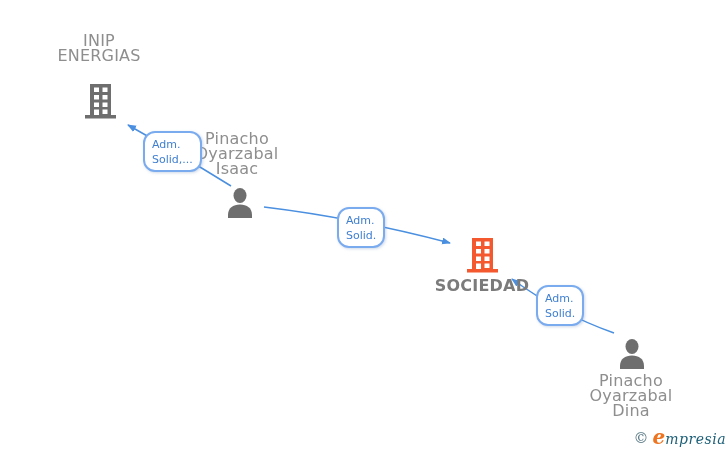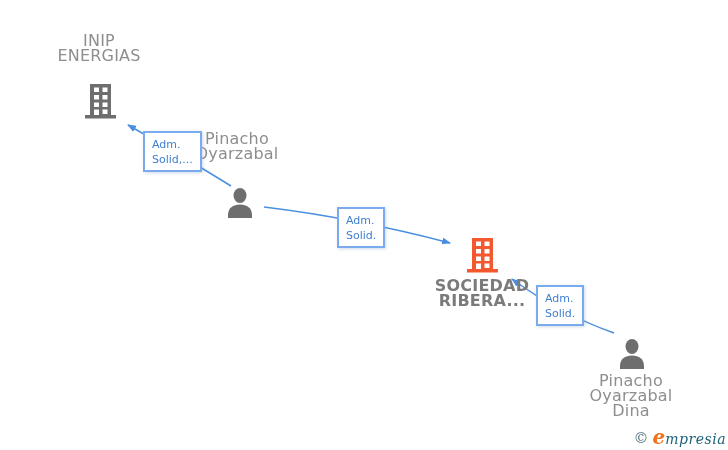--- a/index.html
+++ b/index.html
@@ -9,21 +9,21 @@
   }
   .edges{position:absolute;left:0;top:0;width:728px;height:450px;z-index:1;}
   .node{position:absolute;z-index:2;cursor:pointer;}
   .node-label{
     position:absolute;z-index:2;text-align:center;
     font-size:16px;line-height:15px;color:#8e8e8e;letter-spacing:0.2px;
   }
   .node-label.highlight{font-weight:bold;color:#7b7b7b;}
   .edge-label{
     position:absolute;z-index:3;background:#ffffff;
-    border:2px solid #7aabee;border-radius:0;
+    border:2px solid #7aabee;border-radius:12px;
     padding:4px 7px 3px 7px;
     font-size:11px;line-height:15px;color:#3f7fd0;
     box-shadow:1px 1px 3px rgba(120,150,190,0.35);
     cursor:pointer;white-space:nowrap;
   }
   .watermark{
     position:absolute;right:2px;bottom:2px;z-index:4;
     display:flex;align-items:center;gap:4px;
     font-family:"DejaVu Serif","Liberation Serif",serif;
   }
@@ -65,20 +65,21 @@
         <rect x="18.5" y="18.5" width="5" height="4.5" fill="#ffffff"></rect>
         <rect x="10" y="25.5" width="5" height="5.5" fill="#ffffff"></rect>
         <rect x="18.5" y="25.5" width="5" height="4.5" fill="#ffffff"></rect>
       </svg>
     </span>
   </div>
 
   <div class="node-label" style="left:187px;top:131px;width:100px;">
     <div>Pinacho</div>
     <div>Oyarzabal</div>
+    <div>Isaac</div>
   </div>
   <div class="node" style="left:227px;top:188px;">
     <span>
       <svg width="26" height="30" viewBox="0 0 26 30">
         <ellipse cx="13" cy="7.5" rx="6.5" ry="7.5" fill="#6e6e6e"></ellipse>
         <path d="M1,30 L1,27 C1,20 6,16.5 13,16.5 C20,16.5 25,20 25,27 L25,30 Z" fill="#6e6e6e"></path>
       </svg>
     </span>
   </div>
 
@@ -93,21 +94,20 @@
         <rect x="18.5" y="11" width="5" height="4.5" fill="#ffffff"></rect>
         <rect x="10" y="18.5" width="5" height="4.5" fill="#ffffff"></rect>
         <rect x="18.5" y="18.5" width="5" height="4.5" fill="#ffffff"></rect>
         <rect x="10" y="25.5" width="5" height="5.5" fill="#ffffff"></rect>
         <rect x="18.5" y="25.5" width="5" height="4.5" fill="#ffffff"></rect>
       </svg>
     </span>
   </div>
   <div class="node-label highlight" style="left:422px;top:278px;width:120px;">
     <div>SOCIEDAD</div>
-    <div>RIBERA...</div>
   </div>
 
   <div class="node" style="left:619px;top:339px;">
     <span>
       <svg width="26" height="30" viewBox="0 0 26 30">
         <ellipse cx="13" cy="7.5" rx="6.5" ry="7.5" fill="#6e6e6e"></ellipse>
         <path d="M1,30 L1,27 C1,20 6,16.5 13,16.5 C20,16.5 25,20 25,27 L25,30 Z" fill="#6e6e6e"></path>
       </svg>
     </span>
   </div>

